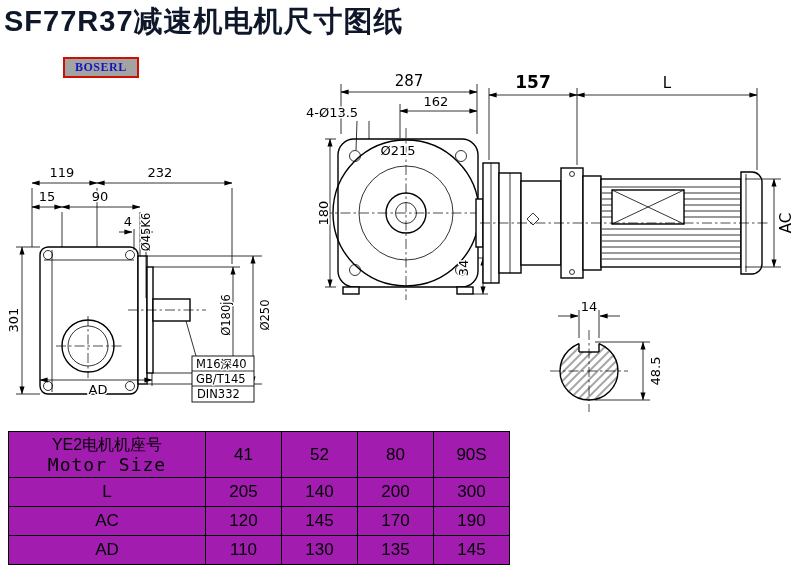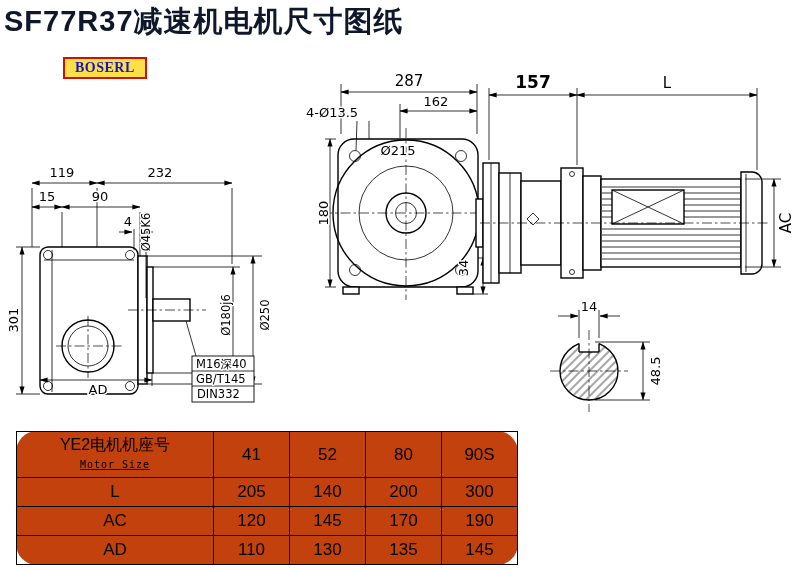--- a/index.html
+++ b/index.html
@@ -1,46 +1,46 @@
 <!DOCTYPE html>
 <html><head>
 <meta charset="utf-8">
 <style>
   html,body { margin:0; padding:0; }
   body { width:800px; height:571px; background:#ffffff; position:relative; overflow:hidden;
          font-family:"Liberation Sans", sans-serif; }
   #page-title { position:absolute; left:4px; top:2px; margin:0; font-size:29px; font-weight:bold;
                 color:#0f172a; letter-spacing:1px; }
   #brand-box { position:absolute; left:63px; top:57px; border:2px solid #cc1100; color:#1515c0;
-               background:#fde047; font-family:"Liberation Serif", serif; font-weight:bold;
-               font-size:14px; padding:1px 10px; letter-spacing:0.5px; }
+               background:#a3a3a3; font-family:"Liberation Serif", serif; font-weight:bold;
+               font-size:12px; padding:1px 10px; letter-spacing:0.5px; }
   #drawing { position:absolute; left:0; top:0; }
 
   
   svg text { font-family:"DejaVu Sans", sans-serif; fill:#000; }
   .lbl  { font-size:13px; paint-order:stroke; stroke:#fff; stroke-width:3px; stroke-linejoin:round; }
   .big  { font-size:15px; }
   .bold { font-weight:bold; font-size:17px; }
   .sm   { font-size:11.5px; paint-order:stroke; stroke:#fff; stroke-width:2.5px; stroke-linejoin:round; }
   .ol  { fill:#ffffff; stroke:#000; stroke-width:1.4; }
   .ln  { fill:none; stroke:#000; stroke-width:1.4; }
   .tl  { fill:none; stroke:#000; stroke-width:0.8; }
   .dim { fill:none; stroke:#000; stroke-width:0.8; }
   .cl  { fill:none; stroke:#000; stroke-width:0.7; stroke-dasharray:10 3 2.5 3; }
 
   
-  #size-table { position:absolute; left:16px; top:431px; border-collapse:collapse; background:#c2410c;border-radius:21px; }
+  #size-table { position:absolute; left:8px; top:431px; border-collapse:collapse; background:#a21caf; }
   #size-table td { border:1.6px solid #000; text-align:center; vertical-align:middle;
                    font-size:17px; color:#000; padding:0; }
   #size-table td.c0 { width:196px; }
   #size-table td.c  { width:75px; }
   #size-table tr.hr { height:46px; }
   #size-table tr.dr { height:29px; }
   .hdr-cn { font-size:16px; line-height:20px; }
-  .hdr-en { font-size:10px; font-family:"DejaVu Sans Mono", monospace; letter-spacing:1px; line-height:19px;text-decoration:underline; }
+  .hdr-en { font-size:18px; font-family:"DejaVu Sans Mono", monospace; letter-spacing:1px; line-height:19px; }
 </style>
 </head>
 <body>
 
 <h1 id="page-title">SF77R37减速机电机尺寸图纸</h1>
 <div id="brand-box">BOSERL</div>
 
 <svg id="drawing" width="800" height="430" viewBox="0 0 800 430">
   <defs>
     <marker id="arr" viewBox="0 0 10 8" refX="9.5" refY="4" markerWidth="10" markerHeight="8" orient="auto-start-reverse">

